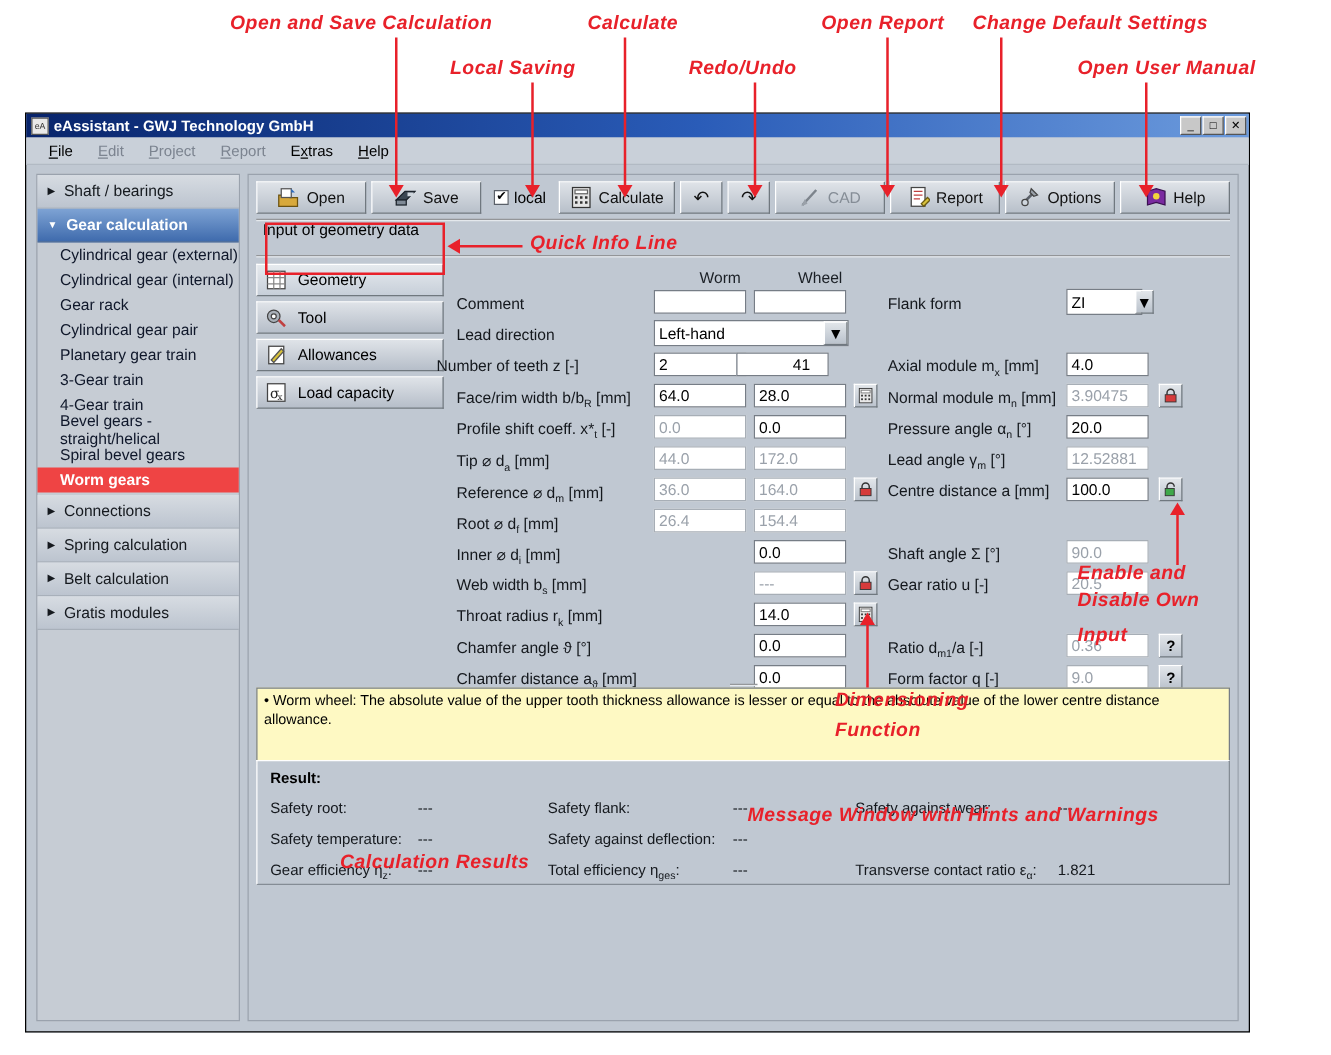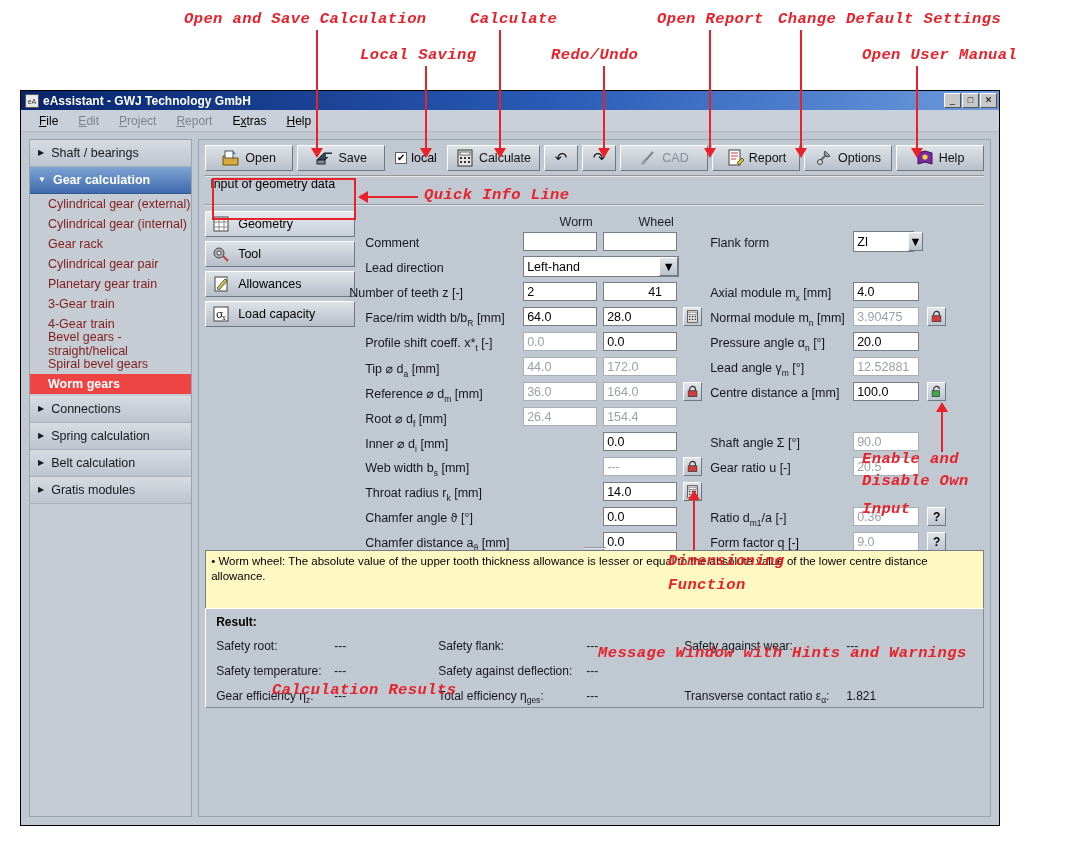--- a/index.html
+++ b/index.html
@@ -8,21 +8,21 @@
     background:#ffffff;
     font-family:"Liberation Sans", sans-serif;
     font-size:12px;
     position:relative;
     overflow:hidden;
     color:#000;
   }
   .annot-layer{position:absolute;left:0;top:0;width:1065px;height:844px;pointer-events:none;z-index:50;}
   .hand{
     position:absolute;
-    font-family:Liberation Mono, monospace;
+    font-family:Liberation Sans, sans-serif;
     color:#e8212a;
     font-size:15px;
     font-style:italic;
     font-weight:600;
     white-space:nowrap;
     letter-spacing:.4px;
   }
   .hand.big{font-size:15.5px;}
   
   .window{
@@ -81,21 +81,21 @@
     color:#15191e;
   }
   .side-group.active{
     background:linear-gradient(to bottom,#7ea3d4,#3f6bad);
     color:#fff;font-weight:bold;
     border-bottom:1px solid #33588f;
   }
   .tri{font-size:8px;line-height:1;}
   .side-leaf{
     height:20px;display:flex;align-items:center;padding-left:18px;
-    font-size:12.5px;color:#7f1d1d;
+    font-size:12.5px;color:#0f172a;
   }
   .side-leaf.sel{
     background:#ef4444;color:#fff;font-weight:bold;
   }
   
   .rightpane{
     flex:1;margin:8px 8px 8px 6px;
     background:#c0c8d2;
     border:1px solid #9aa2ad;
     box-sizing:border-box;
@@ -414,21 +414,21 @@
         </div>
         <div class="fld" style="left:318px;top:71px;width:74px;">2</div>
         <div class="fld" style="left:318px;top:96px;width:74px;">64.0</div>
         <div class="fld ro" style="left:318px;top:121px;width:74px;">0.0</div>
         <div class="fld ro" style="left:318px;top:146px;width:74px;">44.0</div>
         <div class="fld ro" style="left:318px;top:171px;width:74px;">36.0</div>
         <div class="fld ro" style="left:318px;top:196px;width:74px;">26.4</div>
         <div class="fld ro" style="left:318px;top:346px;width:74px;">0.8</div>
 
         <div class="fld" style="left:398px;top:21px;width:74px;"></div>
-        <div class="fld" style="left:398px;top:71px;width:74px;padding-left:44px;">41</div>
+        <div class="fld" style="left:384px;top:71px;width:74px;padding-left:44px;">41</div>
         <div class="fld" style="left:398px;top:96px;width:74px;">28.0</div>
         <div class="fld" style="left:398px;top:121px;width:74px;">0.0</div>
         <div class="fld ro" style="left:398px;top:146px;width:74px;">172.0</div>
         <div class="fld ro" style="left:398px;top:171px;width:74px;">164.0</div>
         <div class="fld ro" style="left:398px;top:196px;width:74px;">154.4</div>
         <div class="fld" style="left:398px;top:221px;width:74px;">0.0</div>
         <div class="fld ro" style="left:398px;top:246px;width:74px;">---</div>
         <div class="fld" style="left:398px;top:271px;width:74px;">14.0</div>
         <div class="fld" style="left:398px;top:296px;width:74px;">0.0</div>
         <div class="fld" style="left:398px;top:321px;width:74px;">0.0</div>

